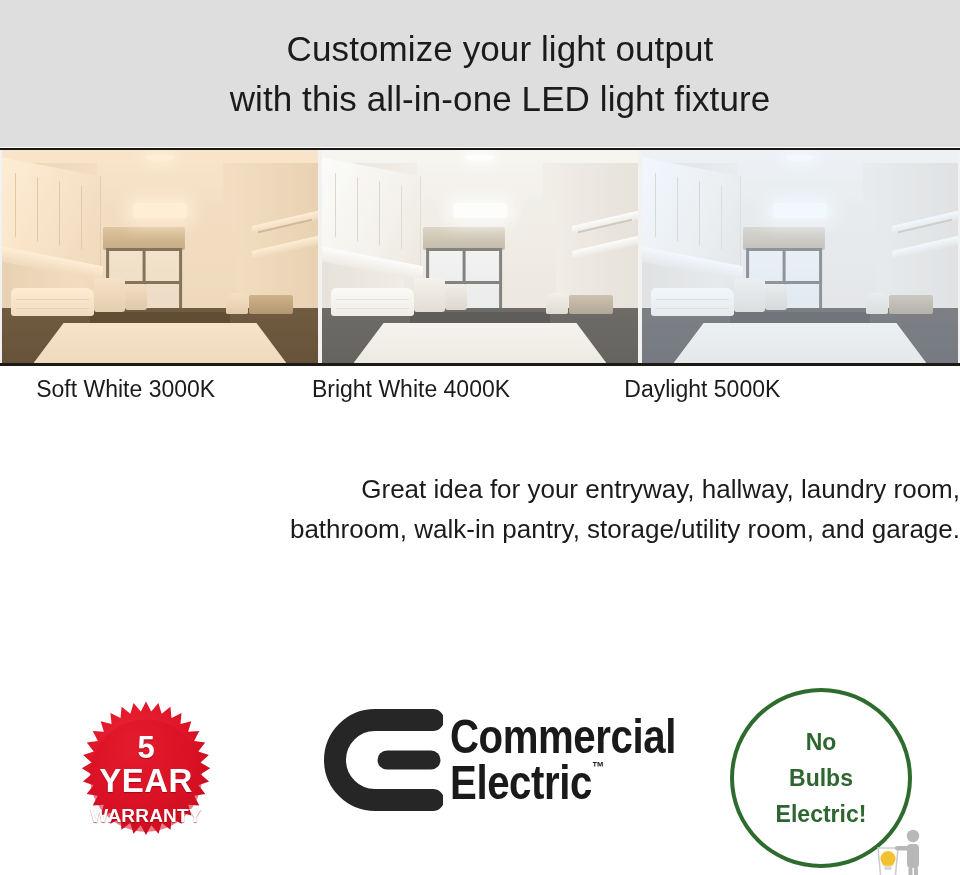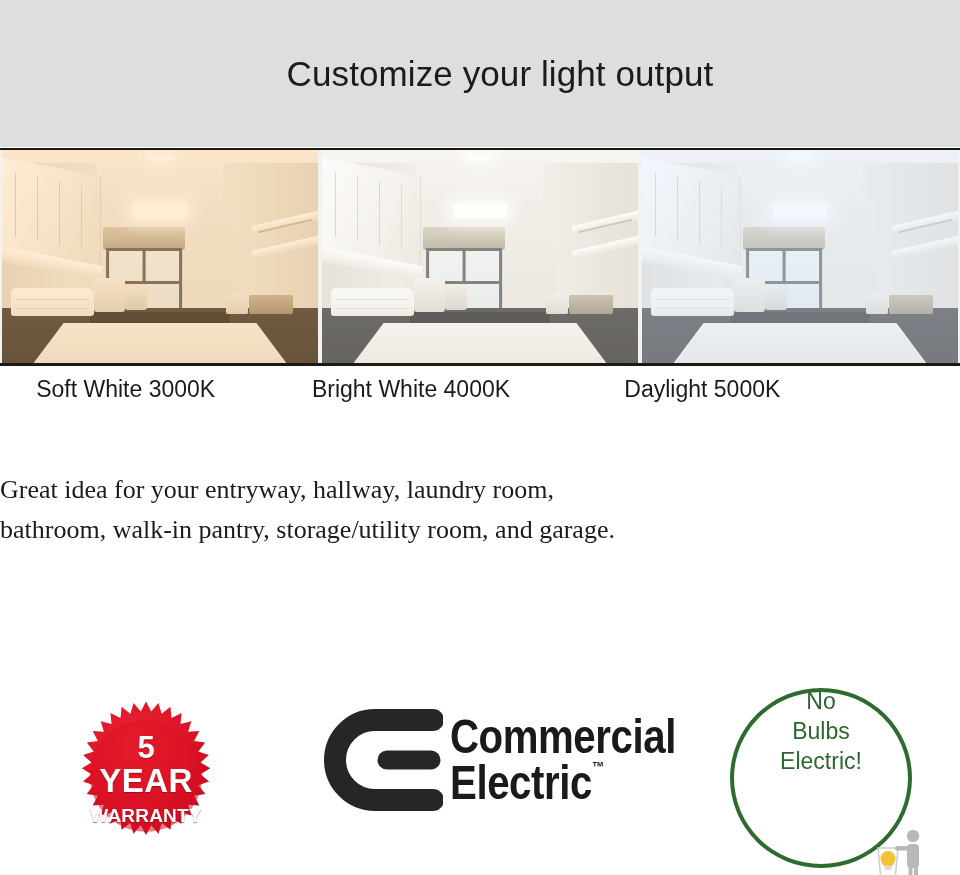--- a/index.html
+++ b/index.html
@@ -283,22 +283,21 @@
   .caption.c1 { transform: translateX(-12px); }
   .caption.c2 { transform: translateX(-2px); }
   .caption.c3 { transform: translateX(14px); }
 
   
   .bodycopy {
     position: absolute;
     left: 0;
     top: 470px;
     width: 960px;
-    text-align: left;
-    font-family: Liberation Serif, serif;
+    text-align: right;
   }
   .bodycopy div {
     font-size: 26px;
     color: #1b1b1b;
     line-height: 1.53;
     white-space: nowrap;
   }
 
   
   .badges {
@@ -381,42 +380,43 @@
     border: 4px solid #2e6b2e;
     border-radius: 50%;
     box-sizing: border-box;
   }
   .nobulb-text {
     position: absolute;
     inset: 0;
     display: flex;
     flex-direction: column;
     align-items: center;
-    justify-content: flex-start;
-    gap: 3px;
+    justify-content: center;
+    gap: 9px;
     color: #2d6630;
     font-size: 23px;
-    font-weight: 400;
+    font-weight: 700;
   }
   .nobulb-icon {
     position: absolute;
     right: -14px;
     bottom: -16px;
     width: 58px;
     height: 62px;
   }
   .nobulb-icon svg { display: block; width: 100%; height: 100%; }
 </style>
 </head>
 <body>
 
 <div class="page">
 
   <div class="header">
     <div class="header-line">Customize your light output</div>
+    <div class="header-line">with this all-in-one LED light fixture</div>
   </div>
 
   <div class="strip">
 
     <div class="panel">
       <div class="room">
         <div class="ceiling"></div>
         <div class="wall-l"></div>
         <div class="wall-r"></div>
         <div class="backwall"></div>

